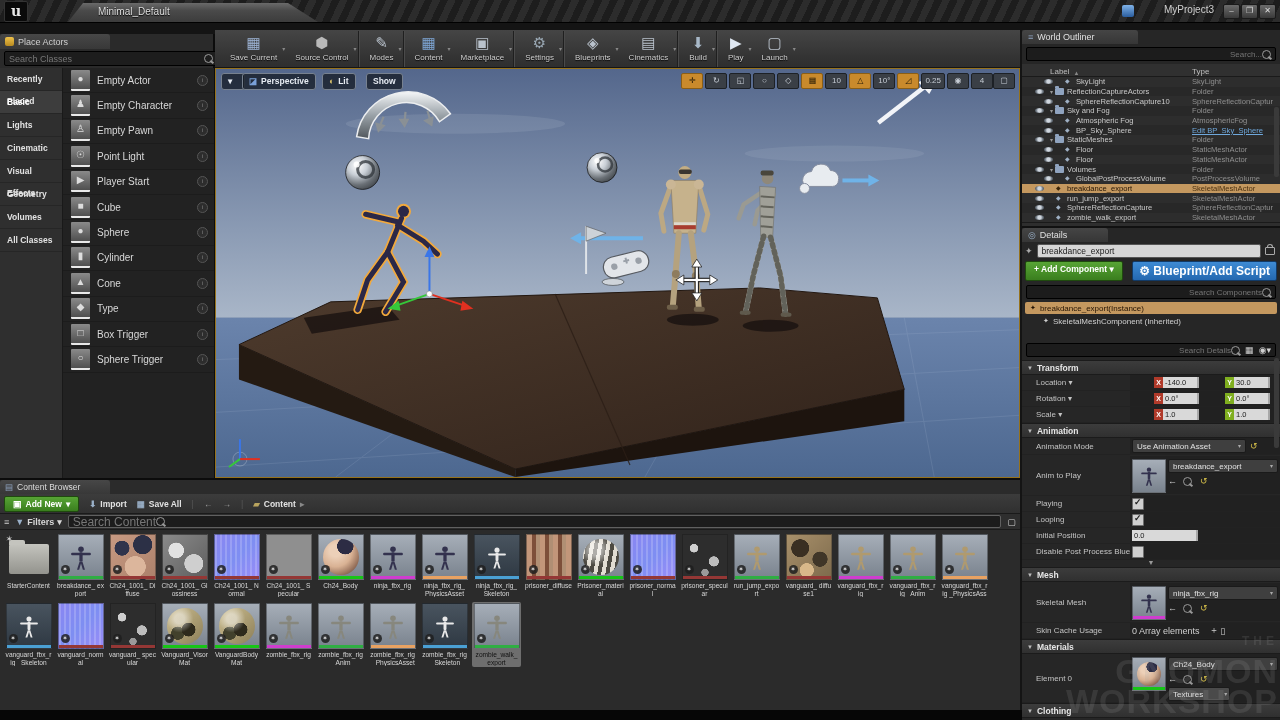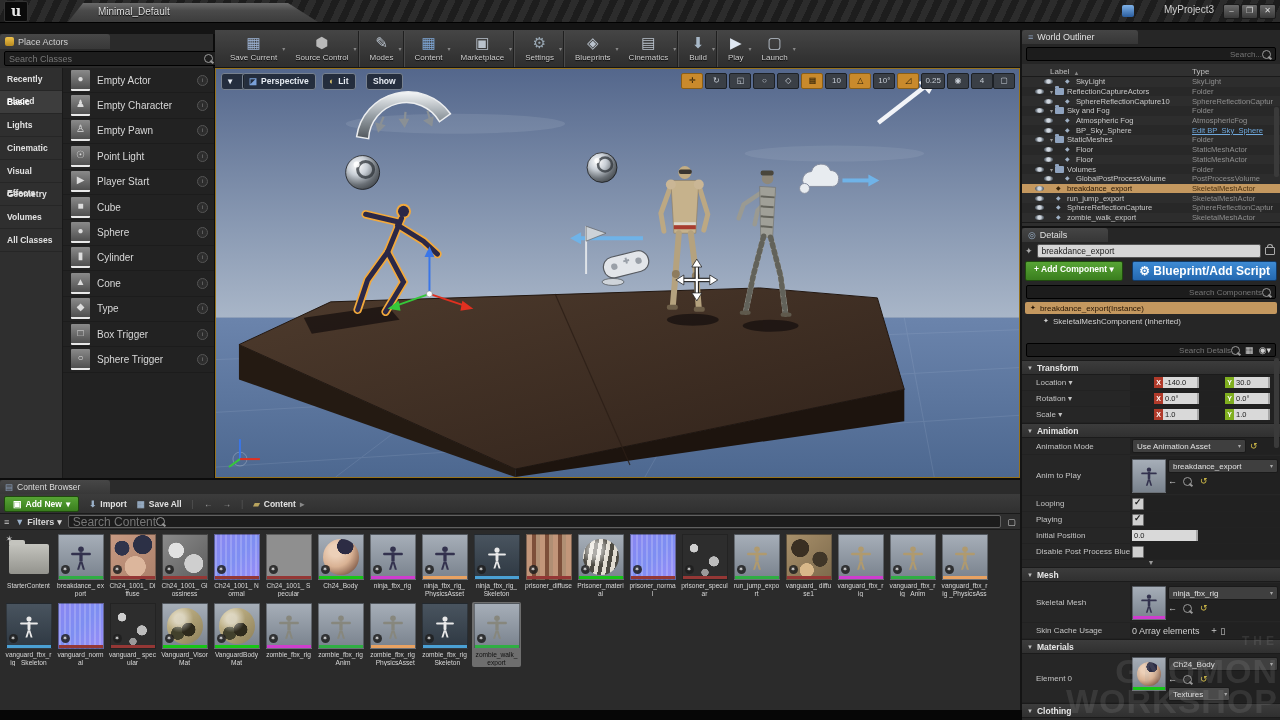--- a/index.html
+++ b/index.html
@@ -896,27 +896,27 @@
             </span>
             <span style="display:flex;gap:6px;align-items:center;">
               <span class="miniic">←</span>
               <span class="lens"></span>
               <span class="reset">↺</span>
             </span>
           </span>
         </span>
       </div>
       <div class="prow">
-        <span class="plab">Looping</span>
+        <span class="plab">Playing</span>
         <span class="pval">
             <span class="cb" data-checked="true"></span>
           </span>
       </div>
       <div class="prow">
-        <span class="plab">Playing</span>
+        <span class="plab">Looping</span>
         <span class="pval">
             <span class="cb" data-checked="true"></span>
           </span>
       </div>
       <div class="prow">
         <span class="plab">Initial Position</span>
         <span class="pval">
             <span class="nfield" style="width:60px;">0.0</span>
           </span>
       </div>

